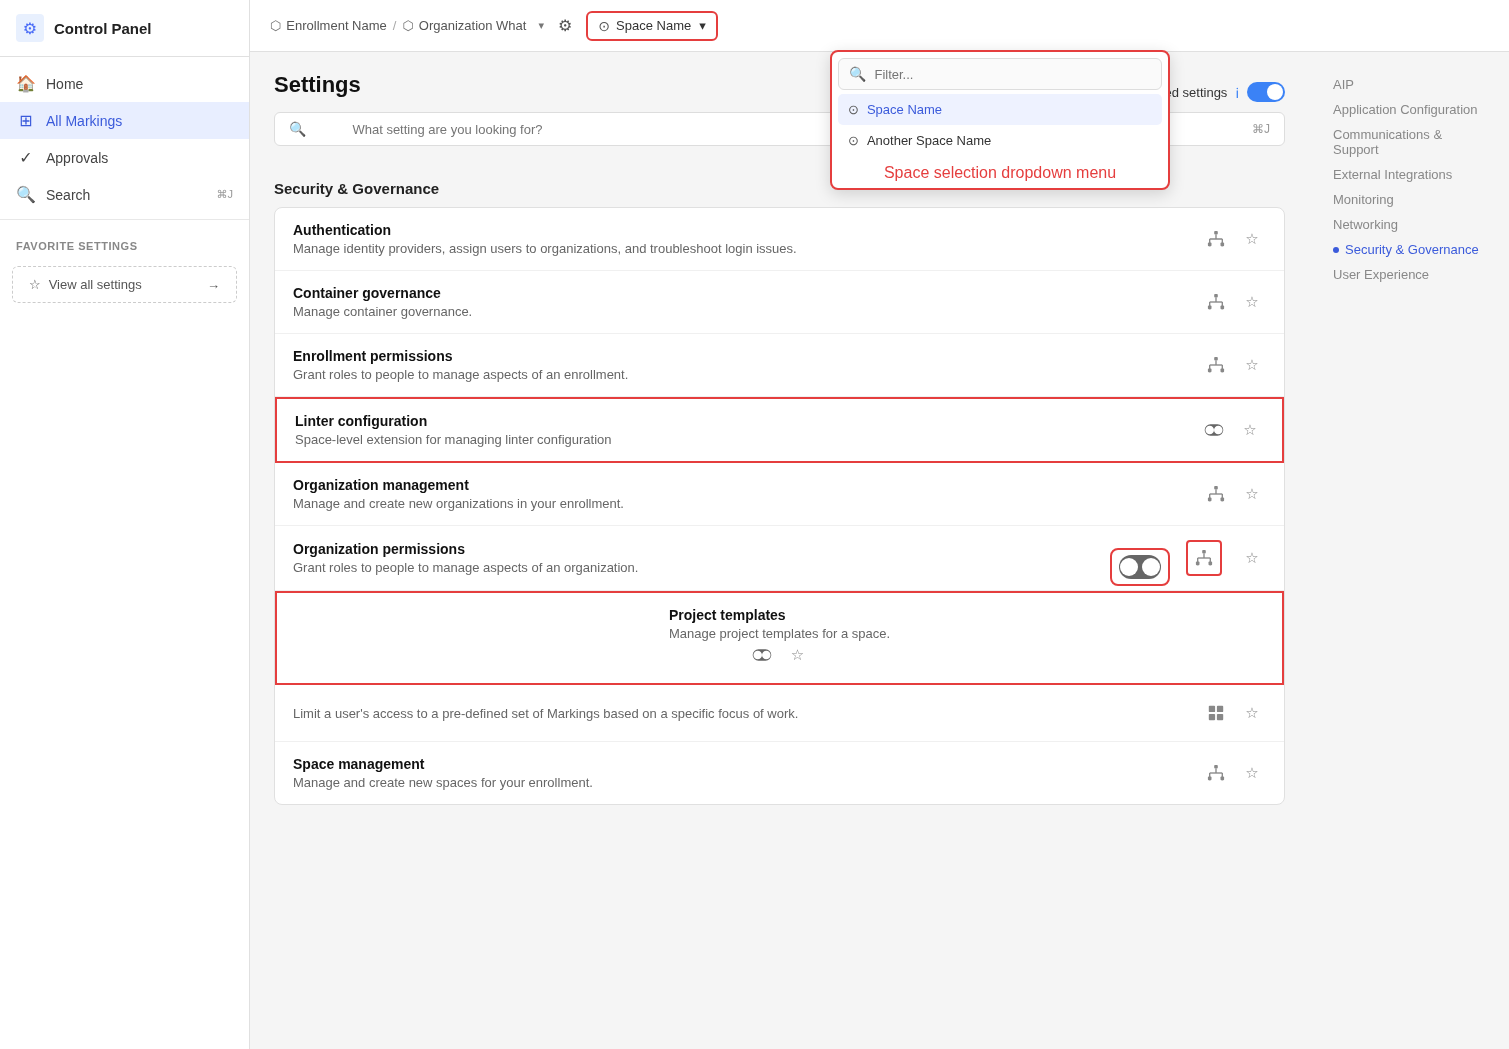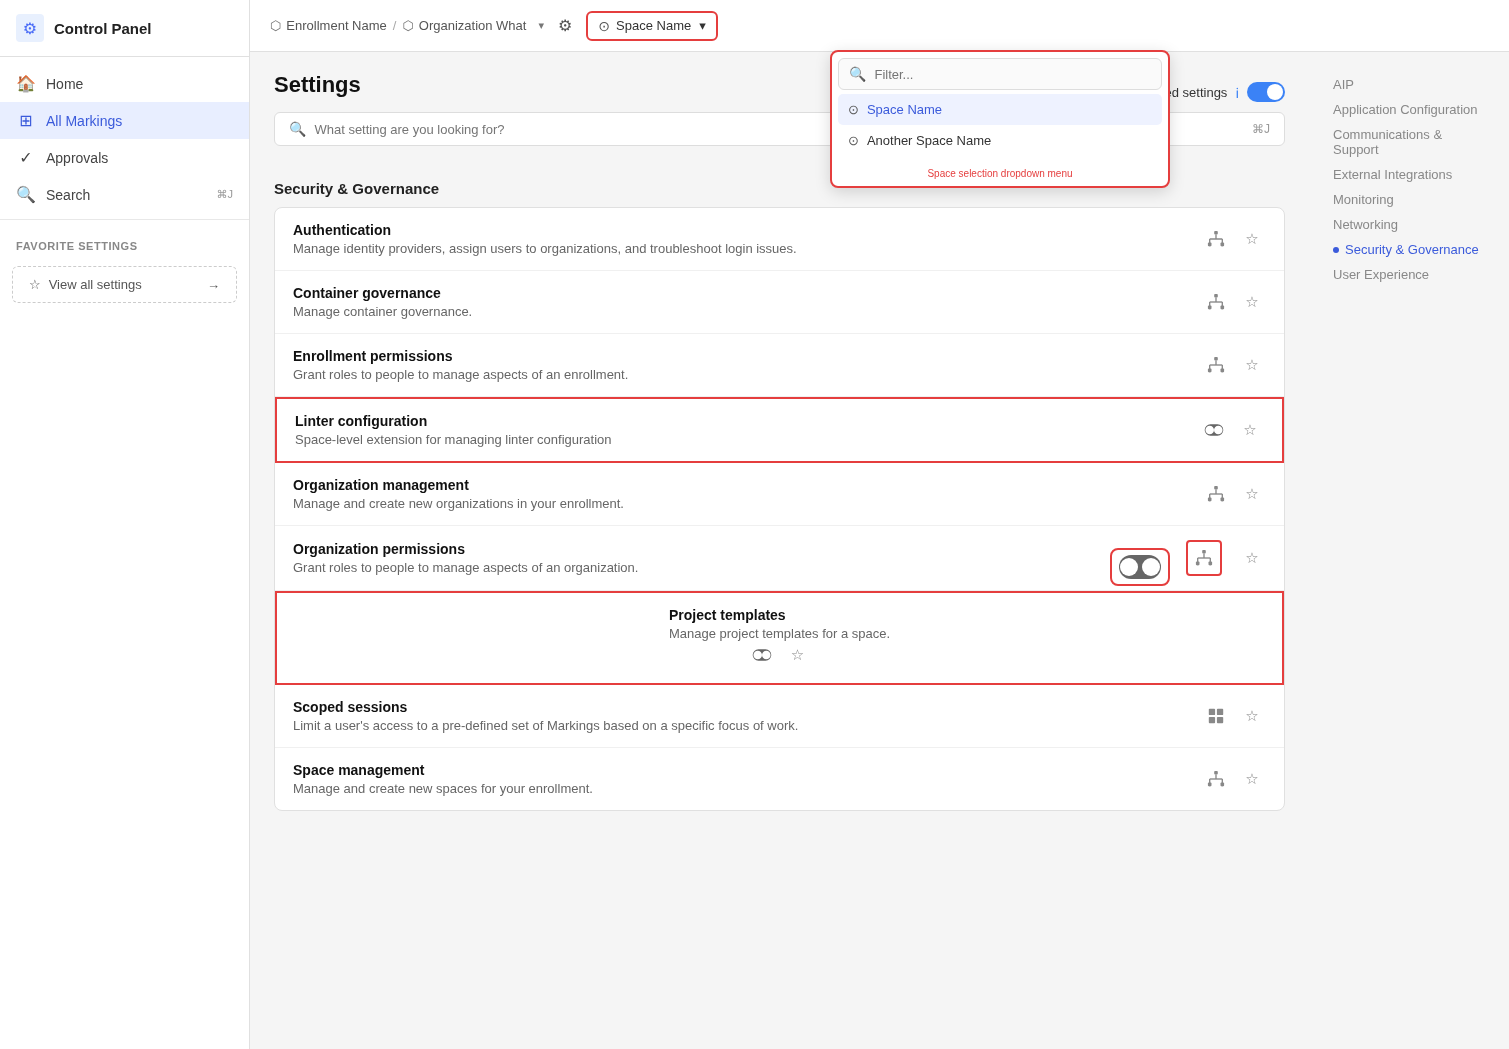--- a/index.html
+++ b/index.html
@@ -37,31 +37,31 @@
 
     
     .dropdown-overlay { position: absolute; top: 50px; left: 580px; z-index: 100; background: #fff; border: 2px solid #e53e3e; border-radius: 8px; width: 340px; box-shadow: 0 4px 16px rgba(0,0,0,0.15); padding: 6px; }
     .dropdown-filter { display: flex; align-items: center; gap: 8px; border: 1px solid #ddd; border-radius: 6px; padding: 7px 10px; margin-bottom: 4px; background: #fafafa; }
     .dropdown-filter input { border: none; background: transparent; outline: none; font-size: 13px; flex: 1; color: #3b82f6; }
     .dropdown-item { display: flex; align-items: center; gap: 8px; padding: 8px 10px; cursor: pointer; border-radius: 5px; font-size: 13px; }
     .dropdown-item:hover, .dropdown-item.selected { background: #eef2ff; }
     .dropdown-item.selected { font-weight: 500; color: #3b5bdb; }
 
     
-    .annotation { color: #e53e3e; font-size: 10px; font-weight: 500; margin-top: 6px; text-align: center; }
+    .annotation { color: #e53e3e; font-size: 16px; font-weight: 500; margin-top: 6px; text-align: center; }
 
     
     .content { flex: 1; overflow-y: auto; padding: 0; display: flex; }
     .content-main { flex: 1; padding: 20px 24px; }
 
     
     .page-header { margin-bottom: 16px; }
     .page-title { font-size: 22px; font-weight: 700; color: #111; margin-bottom: 14px; }
     .search-bar { display: flex; align-items: center; gap: 8px; border: 1px solid #ddd; border-radius: 6px; padding: 8px 14px; background: #fff; margin-bottom: 18px; }
-    .search-bar input { border: none; outline: none; font-size: 13px; flex: 1; color: #555; }
+    .search-bar input { border: none; outline: none; font-size: 13px; flex: 1; color: #555; margin-left: 38px; }
     .show-locked { display: flex; align-items: center; gap: 8px; font-size: 13px; color: #333; margin-left: auto; }
     .search-row { display: flex; align-items: center; gap: 16px; }
 
     
     .toggle { width: 38px; height: 20px; background: #3b82f6; border-radius: 10px; position: relative; cursor: pointer; }
     .toggle::after { content: ''; position: absolute; width: 16px; height: 16px; background: #fff; border-radius: 50%; top: 2px; right: 2px; }
 
     
     .section-title { font-size: 15px; font-weight: 600; color: #222; margin-bottom: 10px; }
     .settings-card { background: #fff; border: 1px solid #e0e0e0; border-radius: 8px; overflow: hidden; }
@@ -329,21 +329,20 @@
                     <circle cx="8" cy="9" r="6" fill="white"></circle>
                     <circle cx="20" cy="9" r="6" fill="white"></circle>
                   </svg>
               </div>
               <div class="icon-btn">☆</div>
             </div>
           </div>
 
           <div class="settings-row">
             <div class="settings-row-info">
-              <div class="settings-row-title">Scoped sessions</div>
               <div class="settings-row-desc">Limit a user's access to a pre-defined set of Markings based on a specific focus of work.</div>
             </div>
             <div class="settings-row-icons">
               <div class="icon-btn">
                 <svg width="18" height="18" viewBox="0 0 20 20" fill="none">
                     <rect x="2" y="2" width="7" height="7" rx="1" fill="#888"></rect>
                     <rect x="11" y="2" width="7" height="7" rx="1" fill="#888"></rect>
                     <rect x="2" y="11" width="7" height="7" rx="1" fill="#888"></rect>
                     <rect x="11" y="11" width="7" height="7" rx="1" fill="#888"></rect>
                   </svg>

